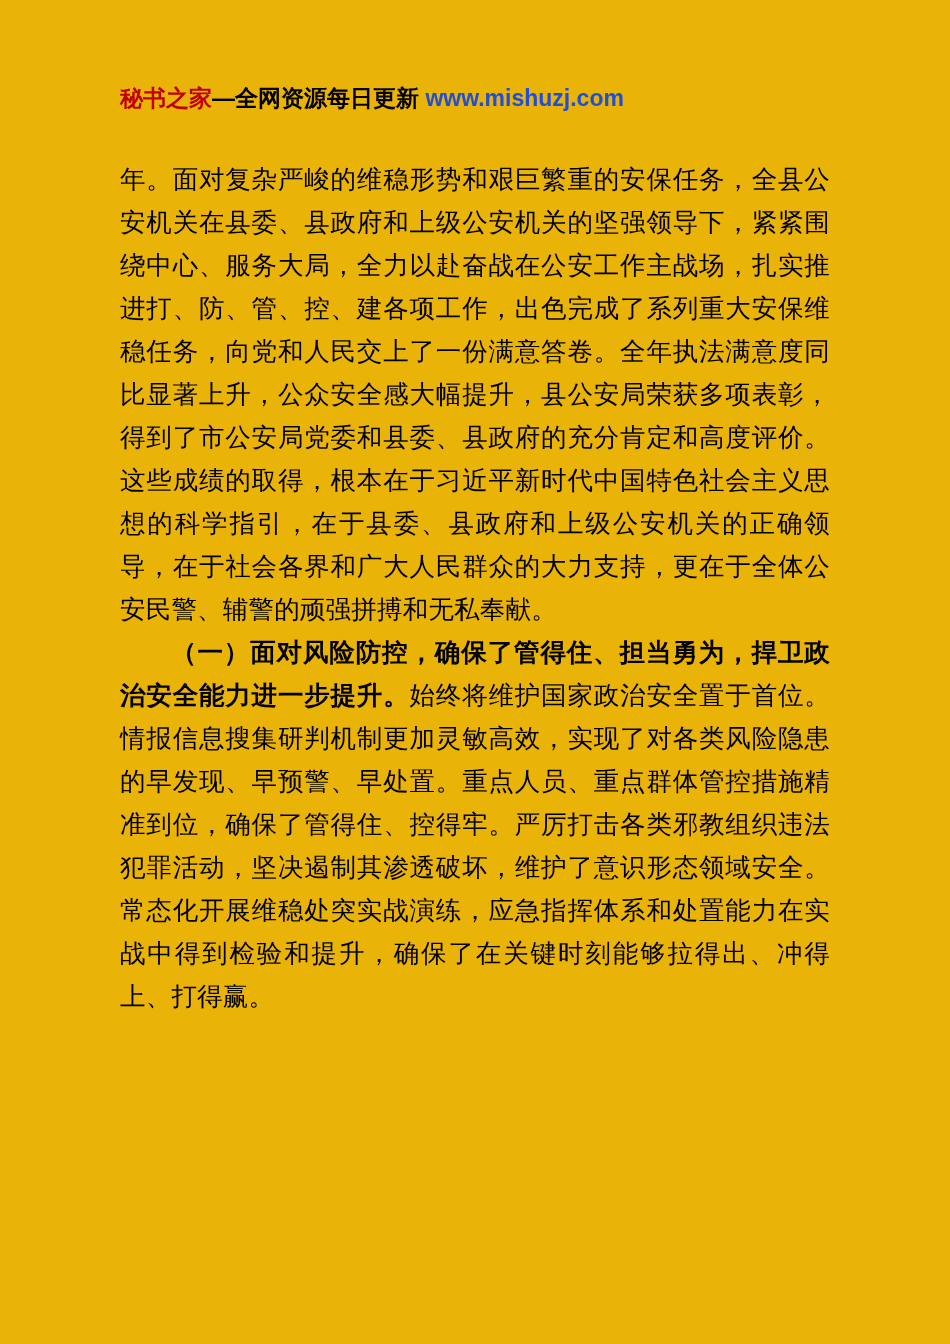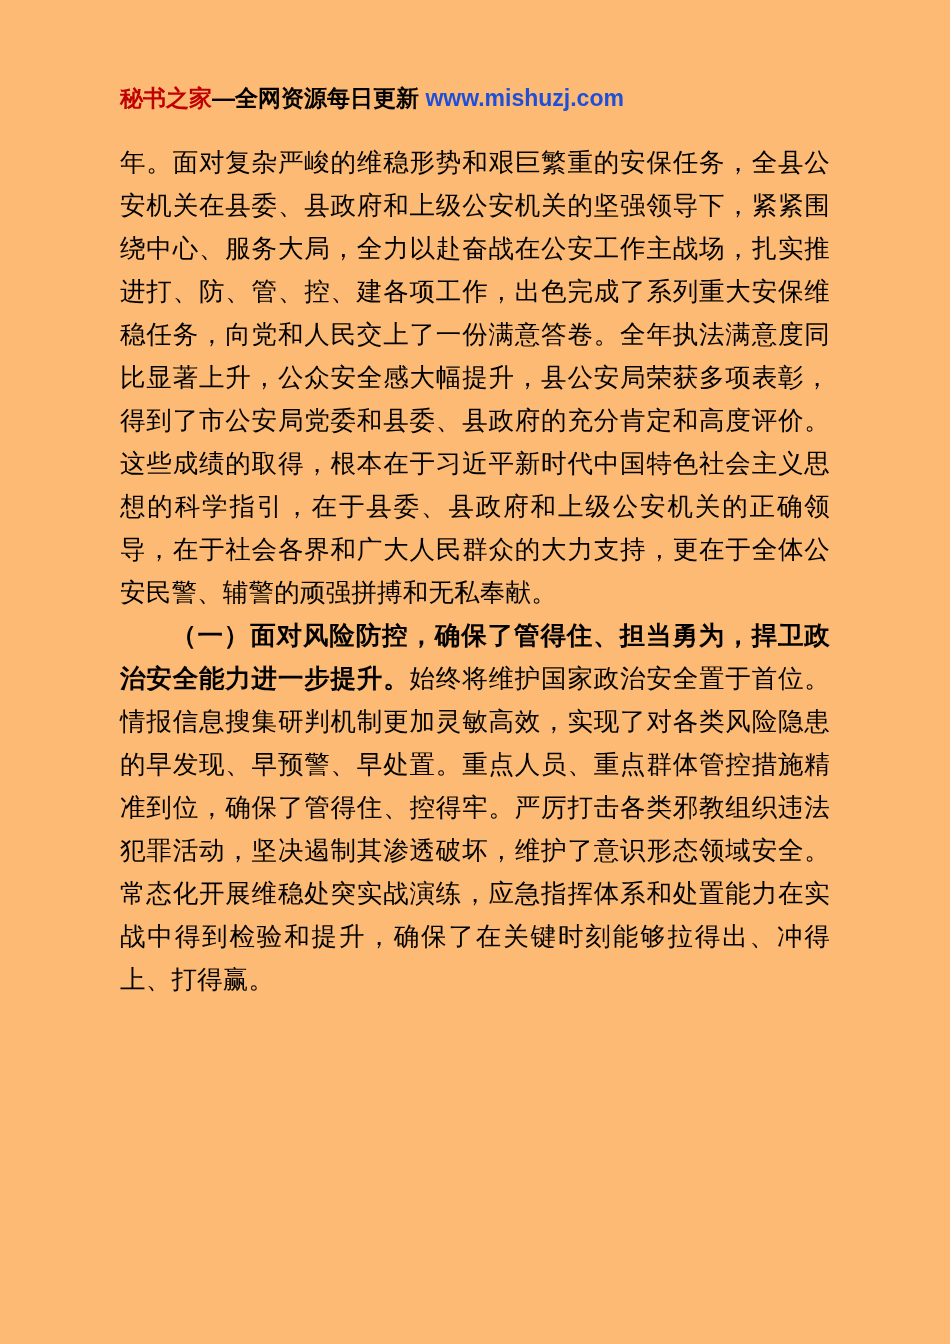--- a/index.html
+++ b/index.html
@@ -11,21 +11,21 @@
     width: 950px;
     height: 1344px;
     font-family: "Liberation Serif", "DejaVu Serif", serif;
     color: #000000;
     overflow: hidden;
   }
   .page {
     position: relative;
     width: 950px;
     height: 1344px;
-    background: #fdba74;
+    background: #eab308;
     box-sizing: border-box;
     padding: 0 120px;
   }
   .header {
     padding-top: 84px;
     font-family: "Liberation Sans", "DejaVu Sans", sans-serif;
     font-size: 23px;
     font-weight: bold;
     line-height: 1.3;
     white-space: nowrap;
@@ -33,21 +33,21 @@
   .header .brand {
     color: #c00000;
   }
   .header .tagline {
     color: #000000;
   }
   .header .site {
     color: #1f4fd8;
   }
   .body-text {
-    margin-top: 27px;
+    margin-top: 44px;
     font-size: 25.5px;
     line-height: 43px;
     text-align: justify;
     text-justify: inter-ideograph;
     letter-spacing: 0.2px;
   }
   .body-text p {
     margin: 0;
   }
   .indent {

